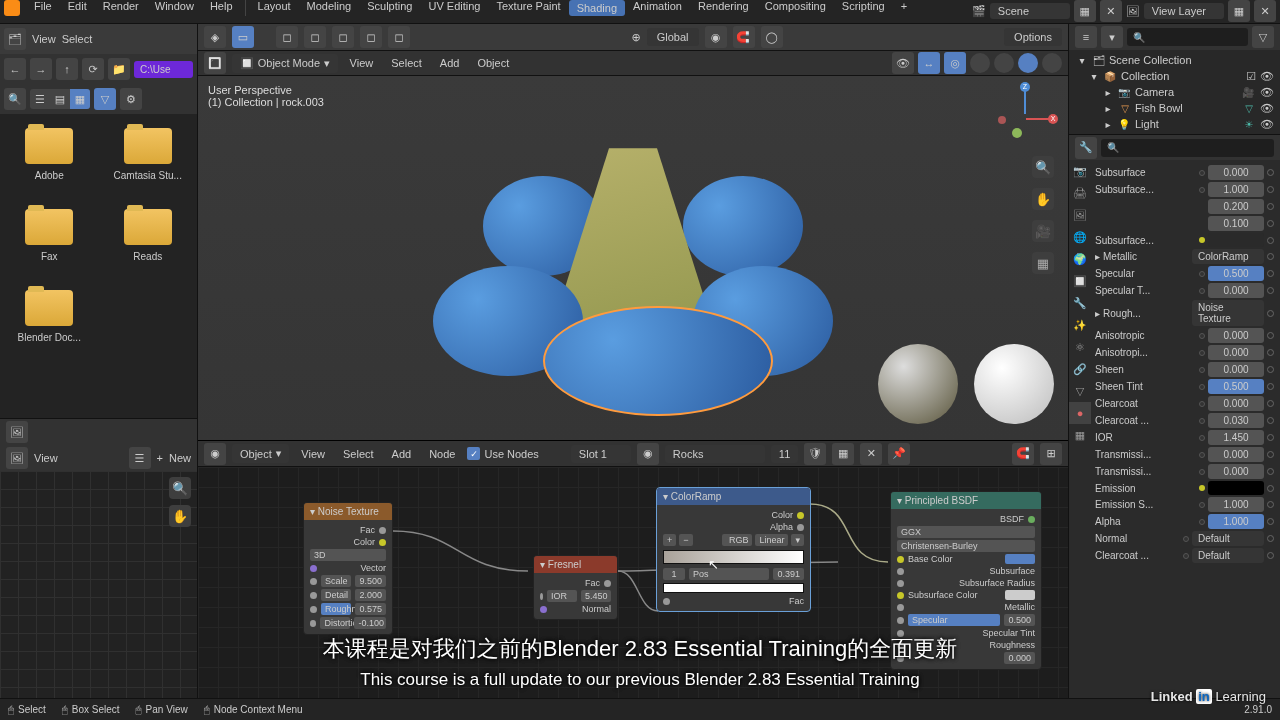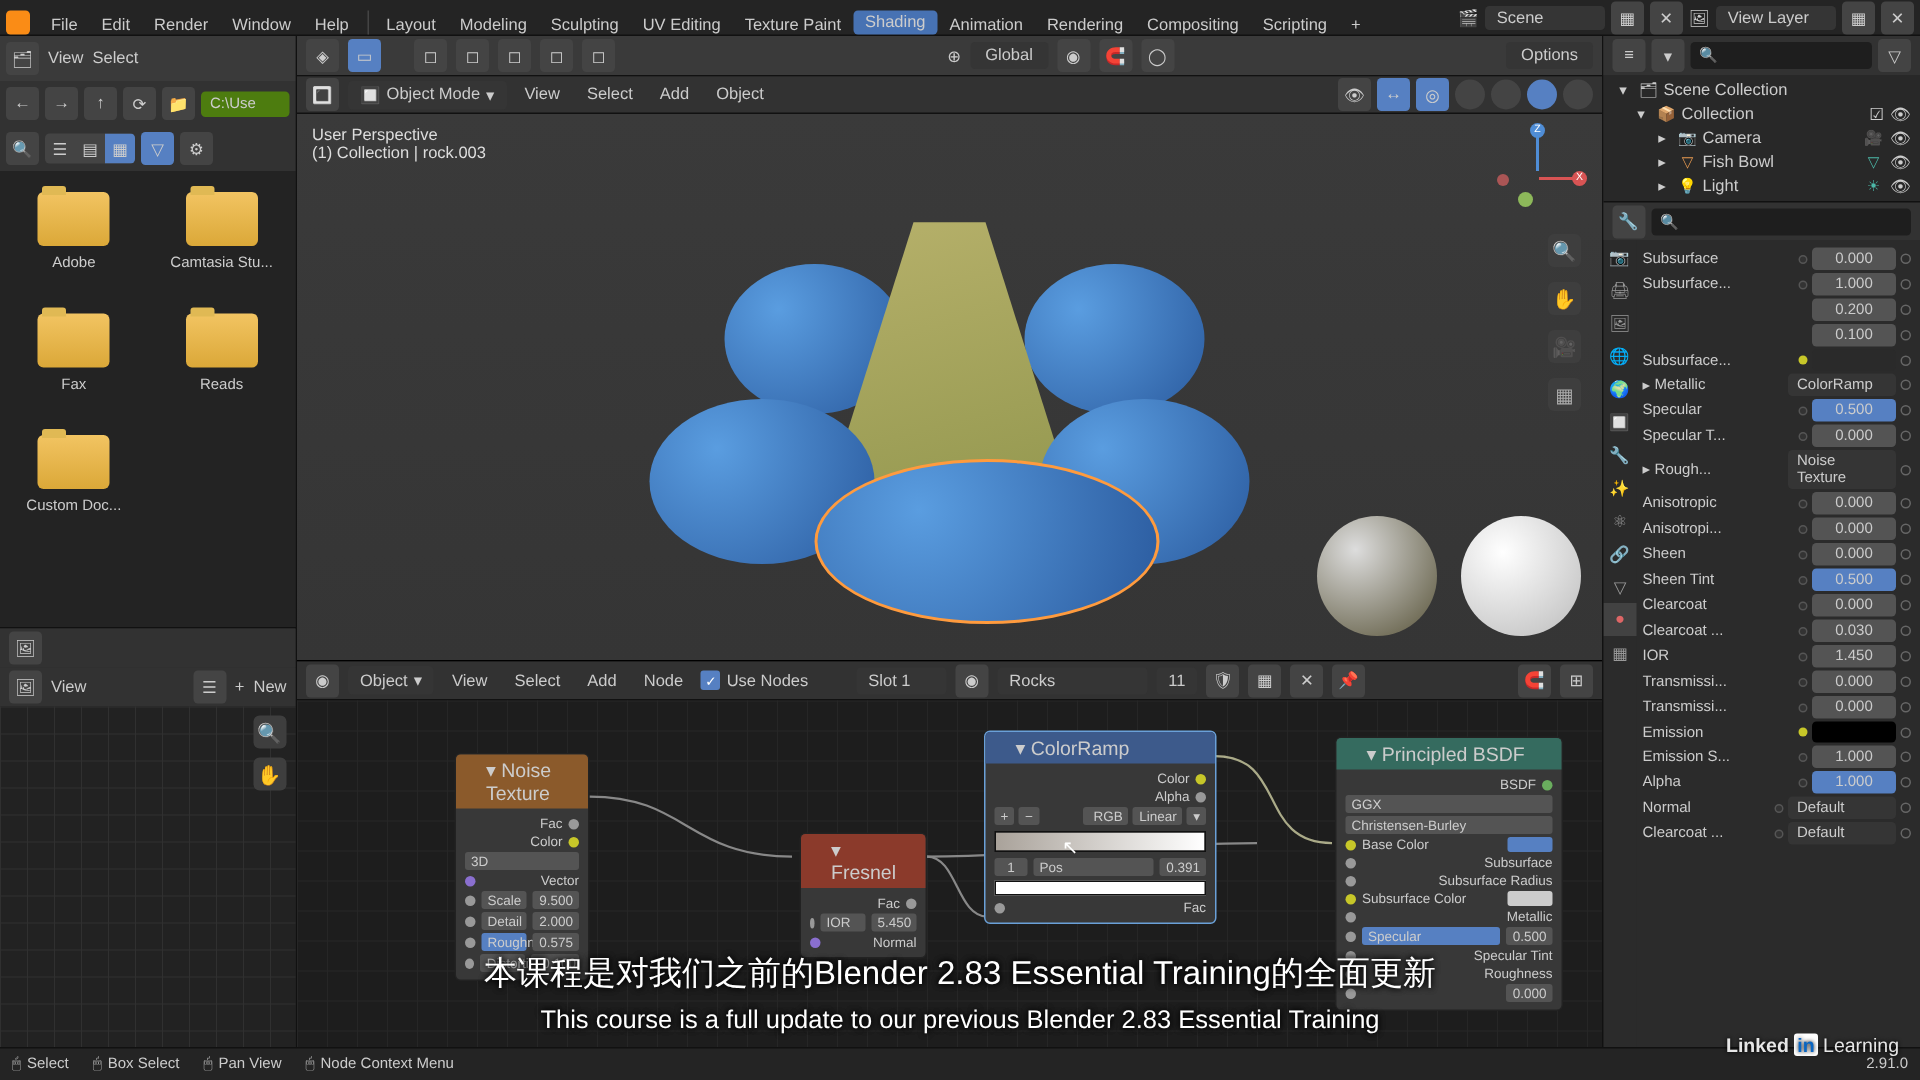--- a/index.html
+++ b/index.html
@@ -1,30 +1,30 @@
 <!DOCTYPE html>
 <html><head>
 <meta charset="utf-8">
 <style>
 * { margin: 0; padding: 0; box-sizing: border-box; font-family: -apple-system, BlinkMacSystemFont, "Segoe UI", sans-serif; }
 body { width: 1280px; height: 720px; background: #1a1a1a; color: #ccc; font-size: 11px; overflow: hidden; position: relative; }
-.top-menu { height: 24px; background: #242424; display: flex; align-items: flex-end; padding: 0 4px; border-bottom: 1px solid #111; }
+.top-menu { height: 24px; background: #242424; display: flex; align-items: flex-start; padding: 0 4px; border-bottom: 1px solid #111; }
 .top-menu .logo { width: 16px; height: 16px; background: #fa8c16; border-radius: 3px; margin-right: 6px; }
 .top-menu .item { padding: 0 8px; cursor: pointer; }
 .top-menu .sep { width: 1px; height: 16px; background: #444; margin: 0 4px; }
 .top-menu .tab { padding: 0 8px; }
 .top-menu .tab.active { background: #4772b3; border-radius: 3px; padding: 2px 8px; }
 .top-menu .right { margin-left: auto; display: flex; align-items: center; gap: 4px; }
 .scene-box, .viewlayer-box { background: #353535; padding: 2px 18px 2px 8px; border-radius: 3px; min-width: 80px; }
 .main { display: flex; height: 696px; }
 .left-panel { width: 198px; background: #2b2b2b; border-right: 1px solid #111; display: flex; flex-direction: column; }
 .left-header { background: #3a3a3a; padding: 4px; display: flex; gap: 6px; align-items: center; }
 .left-nav { background: #323232; padding: 4px; display: flex; gap: 4px; align-items: center; }
 .nav-btn { width: 22px; height: 22px; background: #444; border-radius: 3px; display: flex; align-items: center; justify-content: center; cursor: pointer; }
-.path-box { background: #4d7c0f; padding: 3px 6px; border-radius: 3px; flex: 1; font-size: 10px; }
+.path-box { background: #6d28d9; padding: 3px 6px; border-radius: 3px; flex: 1; font-size: 10px; }
 .left-search { padding: 4px; display: flex; gap: 4px; align-items: center; background: #323232; }
 .search-icon-box { width: 22px; height: 22px; background: #444; border-radius: 3px; display: flex; align-items: center; justify-content: center; }
 .view-toggles { display: flex; background: #444; border-radius: 3px; overflow: hidden; }
 .view-toggle { width: 20px; height: 20px; display: flex; align-items: center; justify-content: center; cursor: pointer; }
 .view-toggle.active { background: #5680c2; }
 .folders { flex: 1; background: #232323; padding: 8px; display: grid; grid-template-columns: 1fr 1fr; gap: 16px; align-content: start; }
 .folder { display: flex; flex-direction: column; align-items: center; padding: 6px; }
 .folder-icon { width: 48px; height: 36px; background: linear-gradient(#f2c462, #dba838); border-radius: 4px; margin-bottom: 6px; position: relative; }
 .folder-icon::before { content: ""; position: absolute; top: -4px; left: 3px; width: 16px; height: 6px; background: #e0b954; border-radius: 2px 2px 0 0; }
 .folder-name { font-size: 10px; text-align: center; overflow: hidden; text-overflow: ellipsis; white-space: nowrap; width: 100%; }
@@ -60,21 +60,21 @@
 .vp-side-icons { position: absolute; right: 14px; top: 80px; display: flex; flex-direction: column; gap: 10px; }
 .vp-side-icon { width: 22px; height: 22px; background: #3e3e3e; border-radius: 4px; display: flex; align-items: center; justify-content: center; color: #aaa; font-size: 13px; }
 .node-area { height: 280px; background: #1d1d1d; display: flex; flex-direction: column; border-top: 1px solid #000; }
 .node-header { height: 26px; background: #323232; display: flex; align-items: center; padding: 0 6px; gap: 6px; border-bottom: 1px solid #111; }
 .node-header .menu-item { padding: 0 6px; cursor: pointer; }
 .checkbox-label { display: flex; align-items: center; gap: 4px; }
 .checkbox-box { width: 13px; height: 13px; background: #5680c2; border-radius: 2px; display: flex; align-items: center; justify-content: center; color: #fff; font-size: 9px; }
 .mat-box { background: #353535; padding: 3px 8px; border-radius: 3px; min-width: 60px; }
 .node-canvas { flex: 1; background: #1d1d1d; background-image: linear-gradient(#262626 1px, transparent 1px), linear-gradient(90deg, #262626 1px, transparent 1px); background-size: 20px 20px; position: relative; }
 .node { position: absolute; background: #383838; border-radius: 4px; font-size: 9px; border: 1px solid #222; }
-.node-title { padding: 3px 20px; border-radius: 3px 3px 0 0; font-size: 13px; }
+.node-title { padding: 3px 6px; border-radius: 3px 3px 0 0; font-size: 10px; }
 .node-body { padding: 4px 6px; }
 .node-row { display: flex; justify-content: space-between; align-items: center; padding: 1px 0; gap: 4px; }
 .node-field { background: #545454; padding: 1px 4px; border-radius: 2px; min-width: 30px; text-align: right; font-size: 9px; }
 .node-field.wide { flex: 1; text-align: left; }
 .node-field.highlight { background: #5680c2; }
 .socket { width: 7px; height: 7px; border-radius: 50%; background: #888; display: inline-block; }
 .socket.yellow { background: #c7c729; }
 .socket.purple { background: #8a6fcf; }
 .socket.gray { background: #999; }
 .socket.green { background: #6aae5e; }
@@ -192,21 +192,21 @@
         <div class="folder">
           <div class="folder-icon"></div>
           <div class="folder-name">Fax</div>
         </div>
         <div class="folder">
           <div class="folder-icon"></div>
           <div class="folder-name">Reads</div>
         </div>
         <div class="folder">
           <div class="folder-icon"></div>
-          <div class="folder-name">Custom Doc...</div>
+          <div class="folder-name">Blender Doc...</div>
         </div>
       </div>
   </div>
 
   <div class="center">
 
     <div class="toolbar">
       <div class="tool-btn">◈</div>
       <div class="tool-btn" style="background:#5680c2">▭</div>
       <div style="width:10px"></div>

